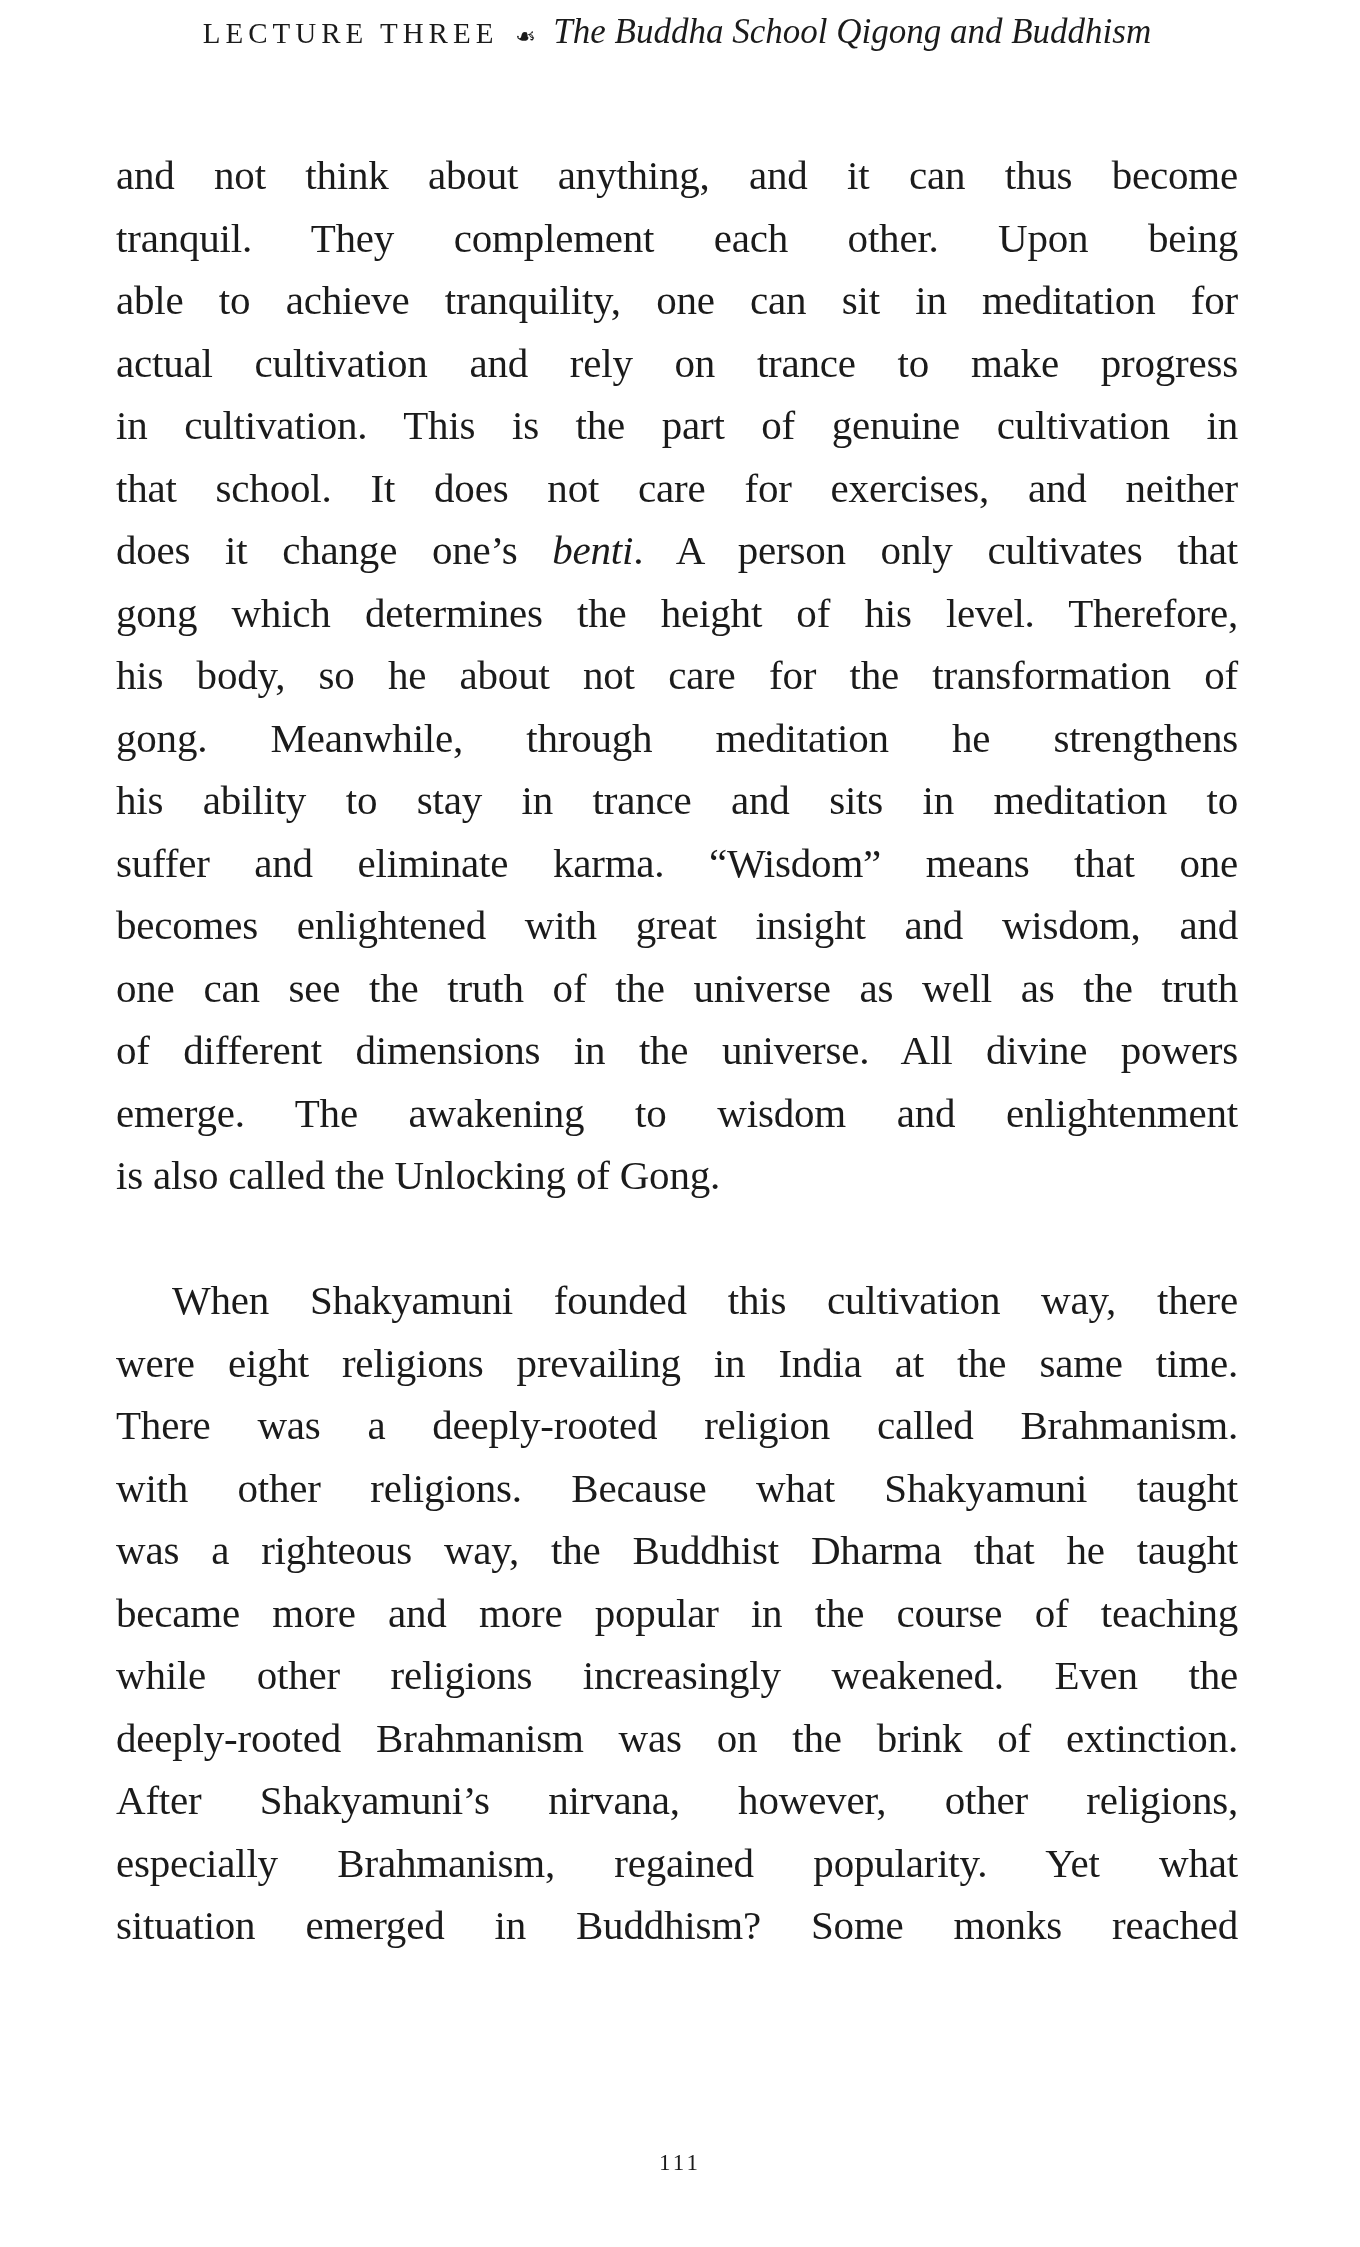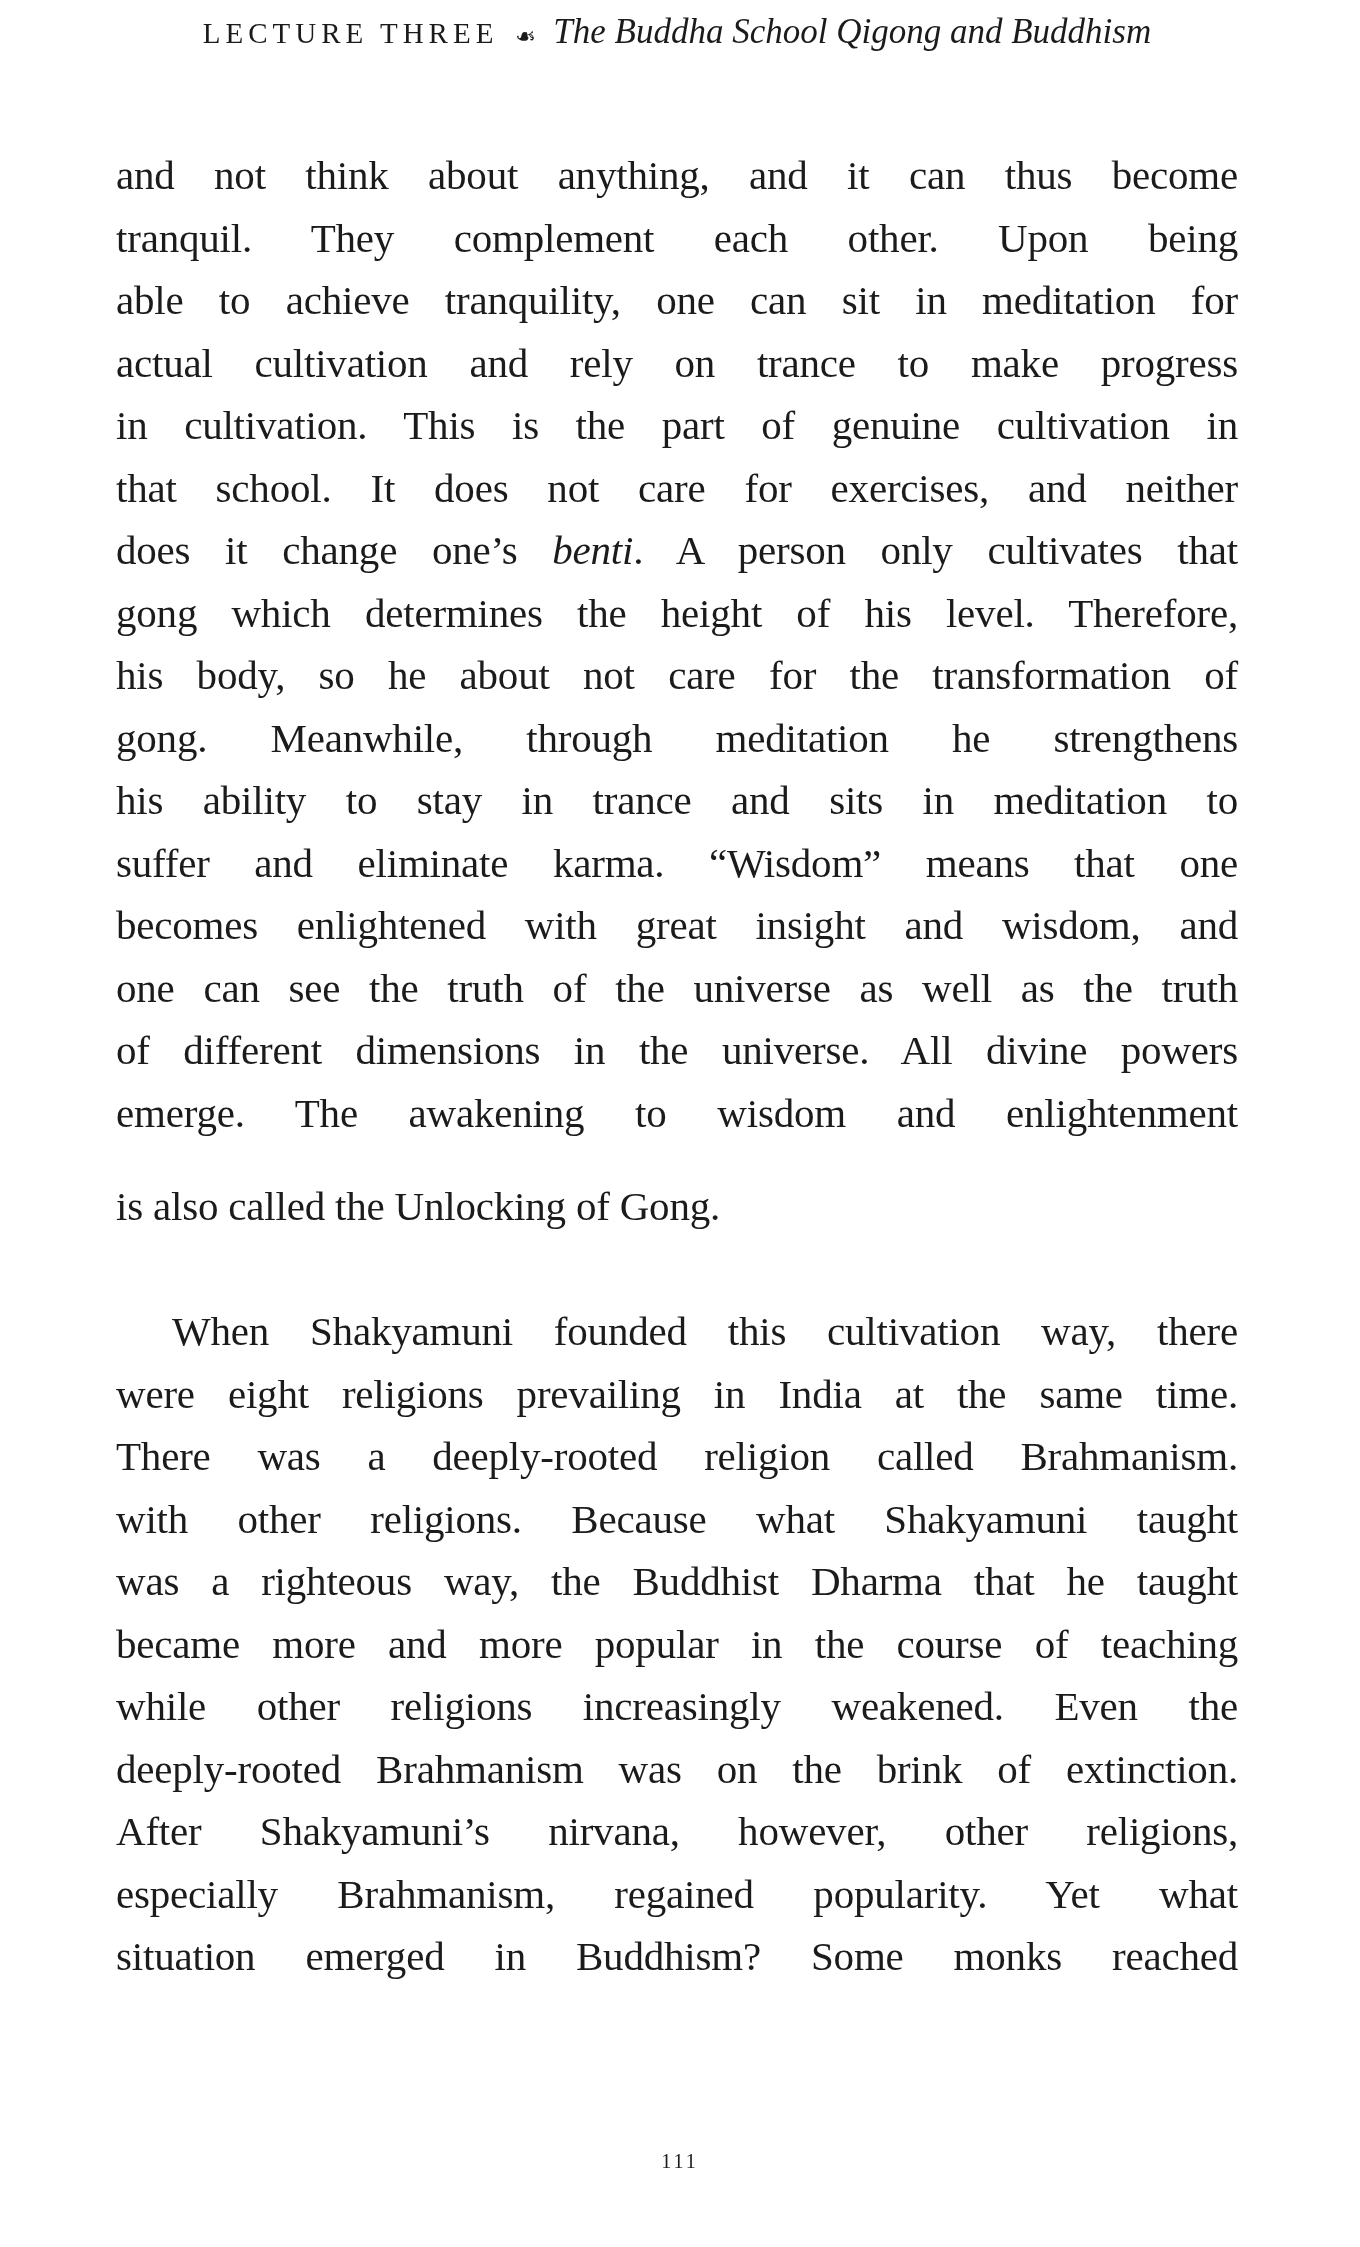--- a/index.html
+++ b/index.html
@@ -58,41 +58,40 @@
   .bl {
     font-size: 41px;
     line-height: 62.5px;
     letter-spacing: -0.2px;
     text-align: justify;
     text-align-last: justify;
     white-space: normal;
   }
   .bl.lastline {
     text-align-last: left;
-    margin-top: 31px;
   }
   .para2 {
     margin-top: 62.5px;
   }
   .bl.indent {
     padding-left: 56px;
   }
   .it {
     font-style: italic;
   }
   
   .page-footer {
     position: absolute;
     top: 2150px;
     left: 0;
     width: 1360px;
     text-align: center;
   }
   .page-number {
-    font-size: 20px;
+    font-size: 23px;
     letter-spacing: 3px;
   }
 </style>
 </head>
 <body>
 
 <div class="page">
 
   <header class="running-header">
     <span class="lecture-label">LECTURE THREE</span>

